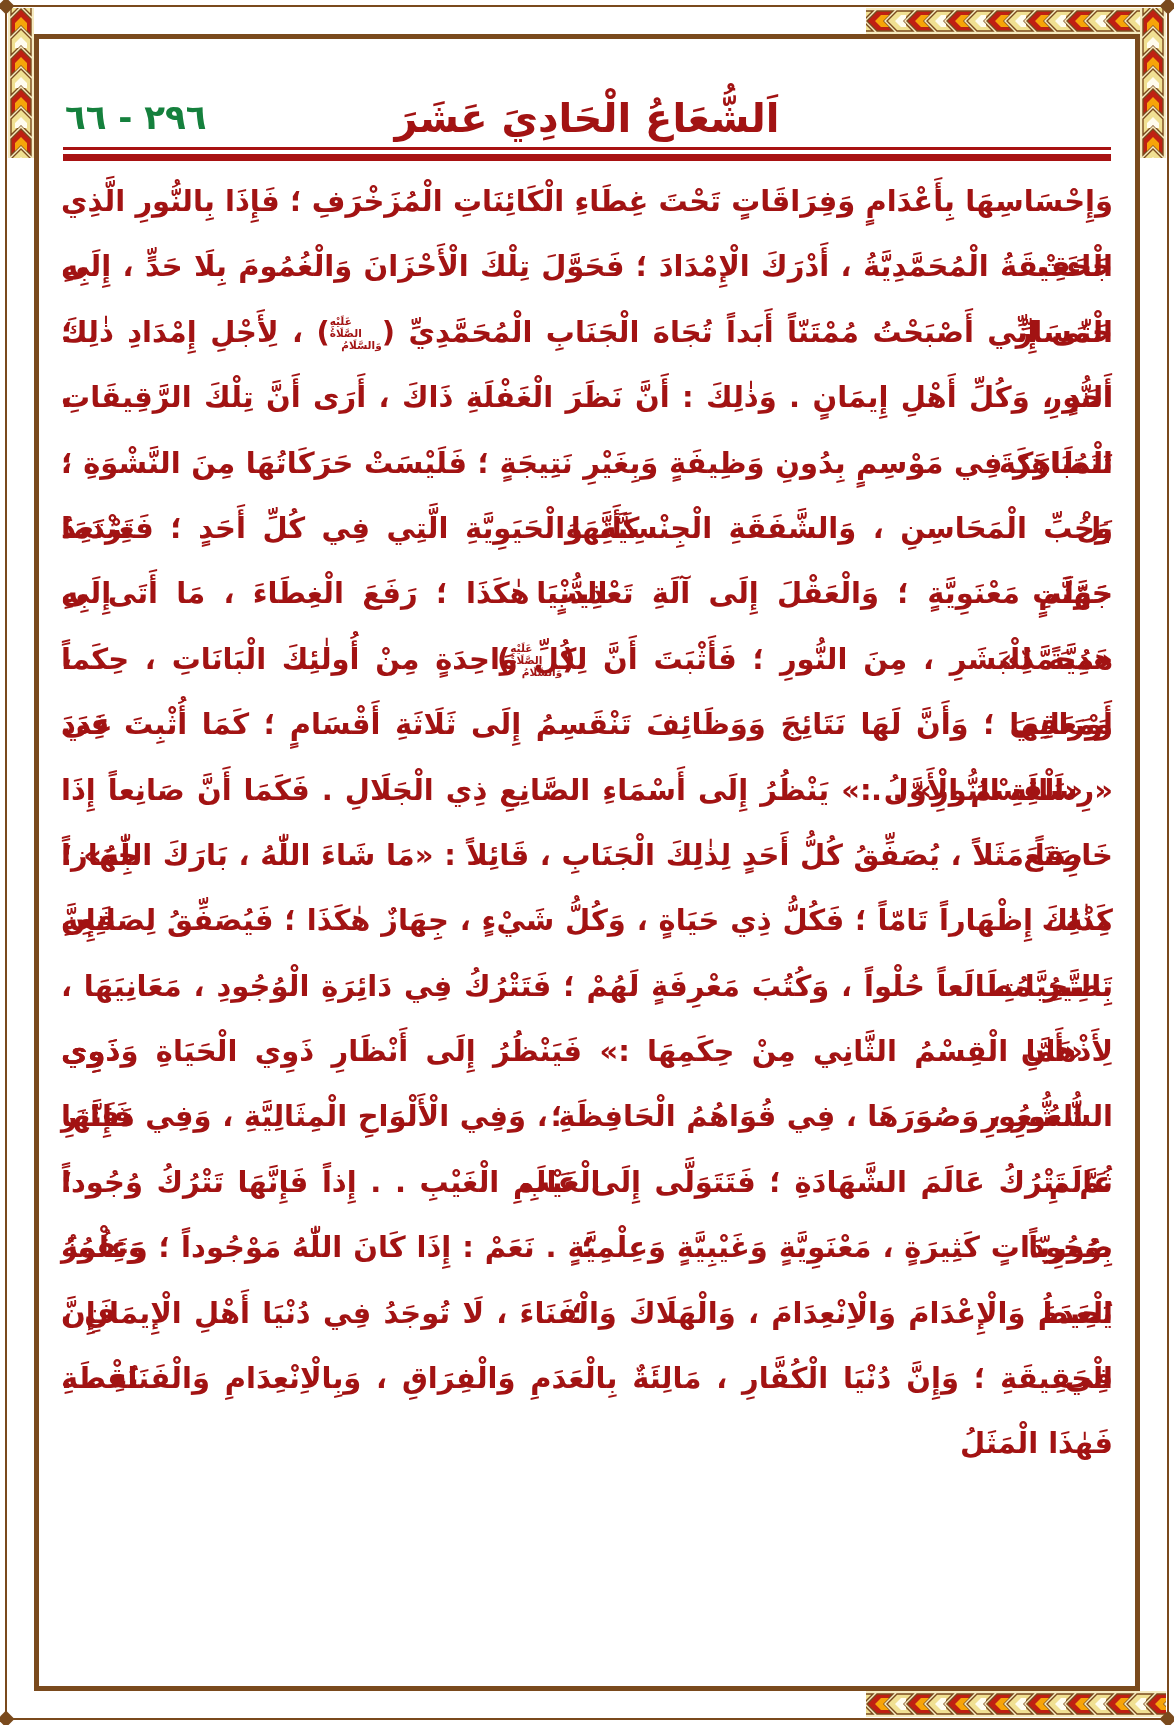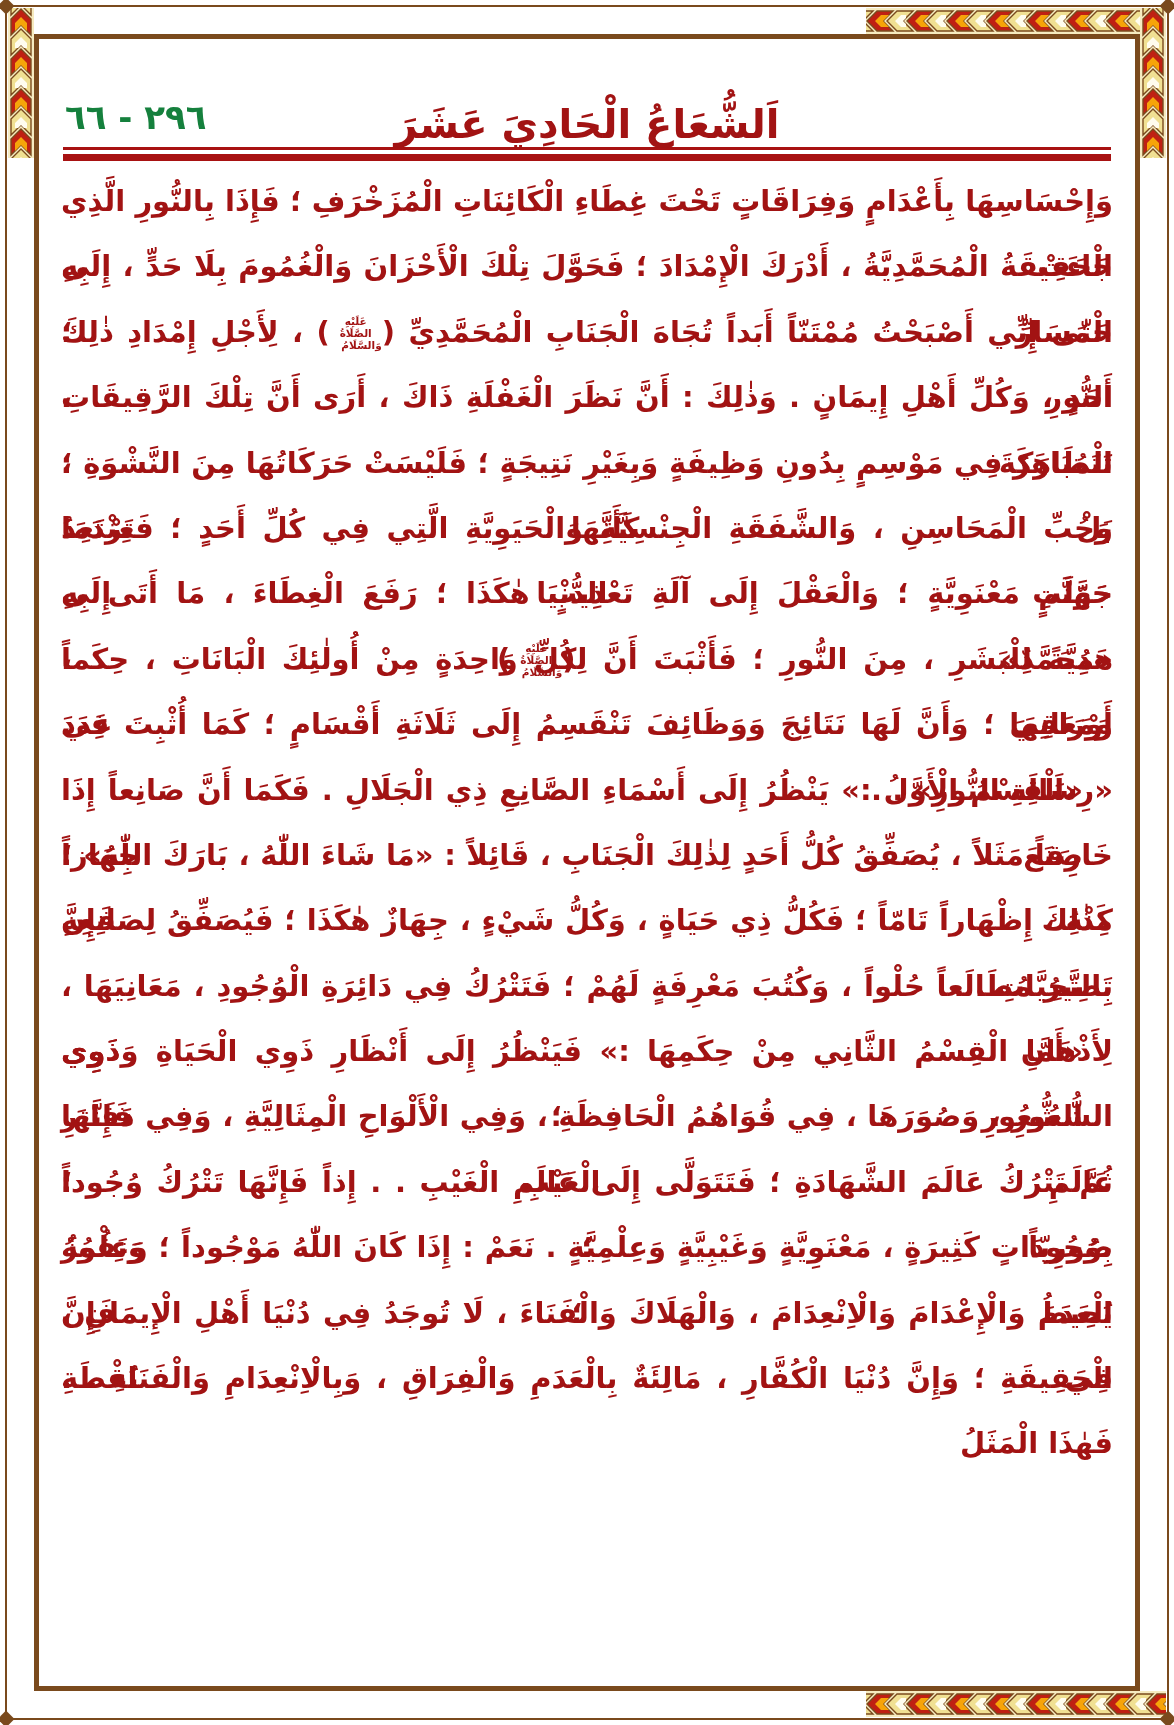--- a/index.html
+++ b/index.html
@@ -36,21 +36,21 @@
   .corner.bl { bottom: 0; left: 0; }
   .corner.br { bottom: 0; right: 0; }
   
   .content {
     position: absolute; inset: 39px;
     padding: 22px 22px 0 22px;
     direction: rtl;
   }
   .header { position: relative; height: 86px; }
   .title {
-    position: absolute; left: 0; right: 0; bottom: 0;
+    position: absolute; left: 0; right: 0; bottom: 6px;
     text-align: center;
     font-size: 40px; font-weight: bold;
     color: #A21313;
     letter-spacing: 1px;
   }
   .page-number {
     position: absolute; left: 4px; bottom: 10px;
     font-size: 34px; font-weight: bold;
     color: #15803d;
   }
@@ -71,21 +71,21 @@
     overflow: visible;
   }
   .line.indent { padding-right: 30px; }
   .line.end { text-align-last: right; }
   .seal {
     display: inline-block;
     max-width: 52px;
     font-size: 10.5px;
     line-height: 1.1;
     vertical-align: middle;
-    text-align: center;
+    text-align: left;
     color: #A21313;
   }
 </style>
 </head>
 <body>
 
 <div class="page">
 
   <div class="border-outer"></div>
 

